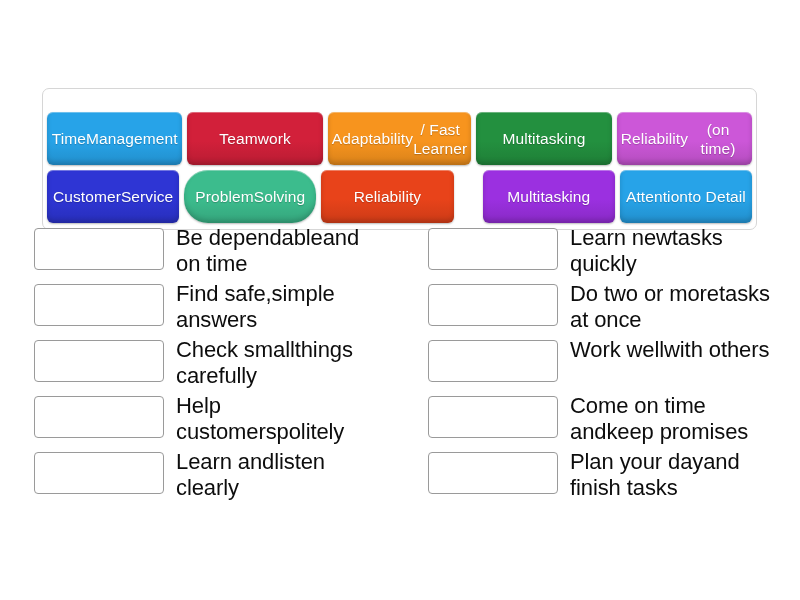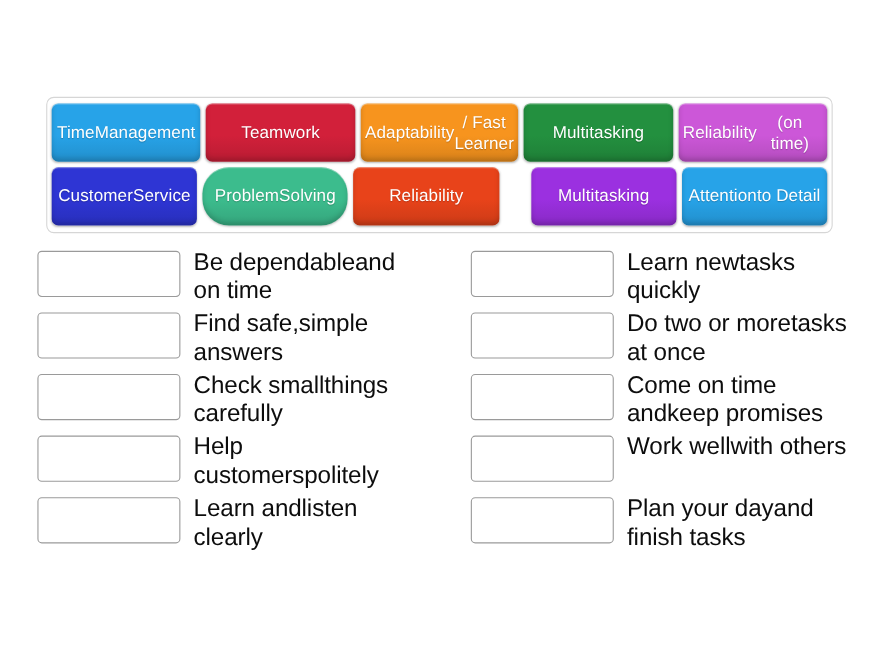--- a/index.html
+++ b/index.html
@@ -20,21 +20,21 @@
     height: 600px;
     background: #ffffff;
   }
 
   
   .tile-bank {
     position: absolute;
     left: 42px;
     top: 88px;
     width: 715px;
-    padding: 5px 4px 6px 4px;
+    padding: 23px 4px 6px 4px;
     border: 1px solid #d6d6d6;
     border-radius: 7px;
     background: #ffffff;
     display: flex;
     flex-direction: column;
     gap: 5px;
   }
   .tile-row {
     display: flex;
     gap: 5px;
@@ -182,27 +182,27 @@
       <div class="answer-row">
         <div class="dropzone"></div>
         <div class="answer-text"><span>Learn new</span><span>tasks quickly</span></div>
       </div>
       <div class="answer-row">
         <div class="dropzone"></div>
         <div class="answer-text"><span>Do two or more</span><span>tasks at once</span></div>
       </div>
       <div class="answer-row">
         <div class="dropzone"></div>
+        <div class="answer-text"><span>Work well</span><span>with others</span></div>
+      </div>
+      <div class="answer-row">
+        <div class="dropzone"></div>
         <div class="answer-text"><span>Come on time and</span><span>keep promises</span></div>
       </div>
       <div class="answer-row">
         <div class="dropzone"></div>
-        <div class="answer-text"><span>Work well</span><span>with others</span></div>
-      </div>
-      <div class="answer-row">
-        <div class="dropzone"></div>
         <div class="answer-text"><span>Plan your day</span><span>and finish tasks</span></div>
       </div>
     </div>
 
   </div>
 
 </div>
 
 </body></html>

